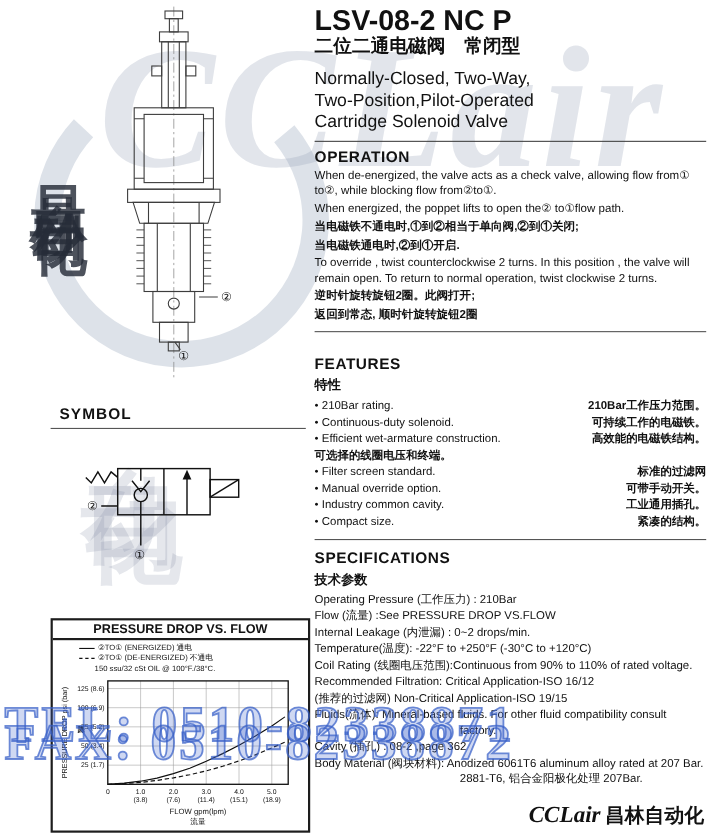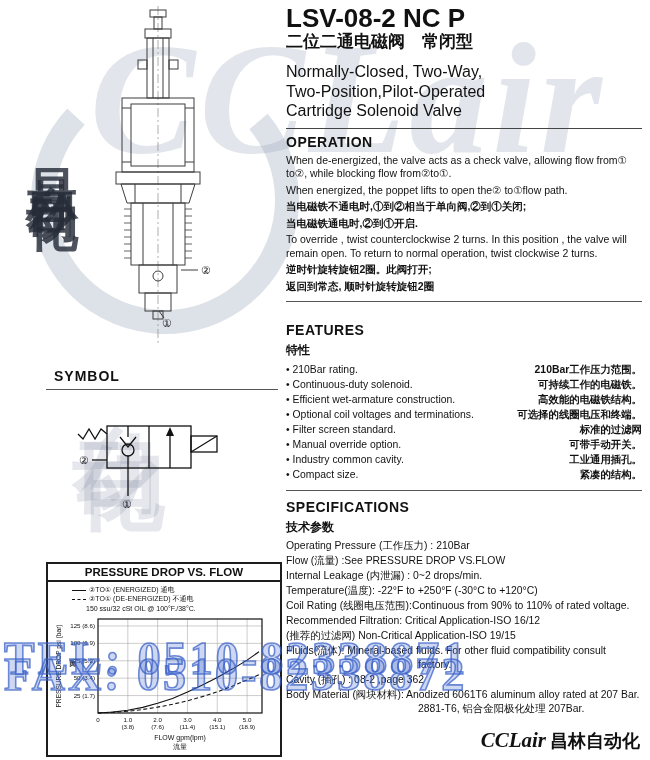--- a/index.html
+++ b/index.html
@@ -248,21 +248,20 @@
             <span class="feature-en">Continuous-duty solenoid.</span>
             <span class="feature-cn">可持续工作的电磁铁。</span>
           </div>
 
           <div class="feature-row">
             <span class="feature-en">Efficient wet-armature construction.</span>
             <span class="feature-cn">高效能的电磁铁结构。</span>
           </div>
 
           <div class="feature-row">
-            <span class="feature-en">Optional coil voltages and terminations.</span>
             <span class="feature-cn">可选择的线圈电压和终端。</span>
           </div>
 
           <div class="feature-row">
             <span class="feature-en">Filter screen standard.</span>
             <span class="feature-cn">标准的过滤网</span>
           </div>
 
           <div class="feature-row">
             <span class="feature-en">Manual override option.</span>

